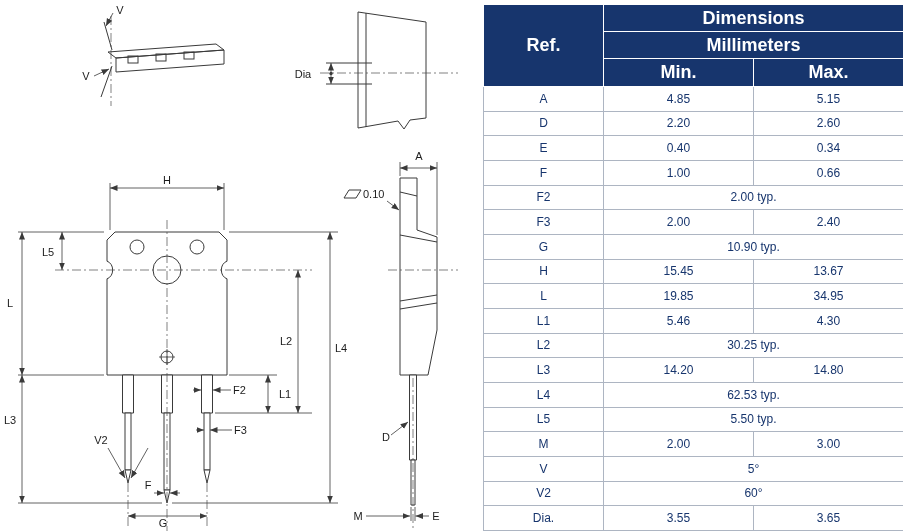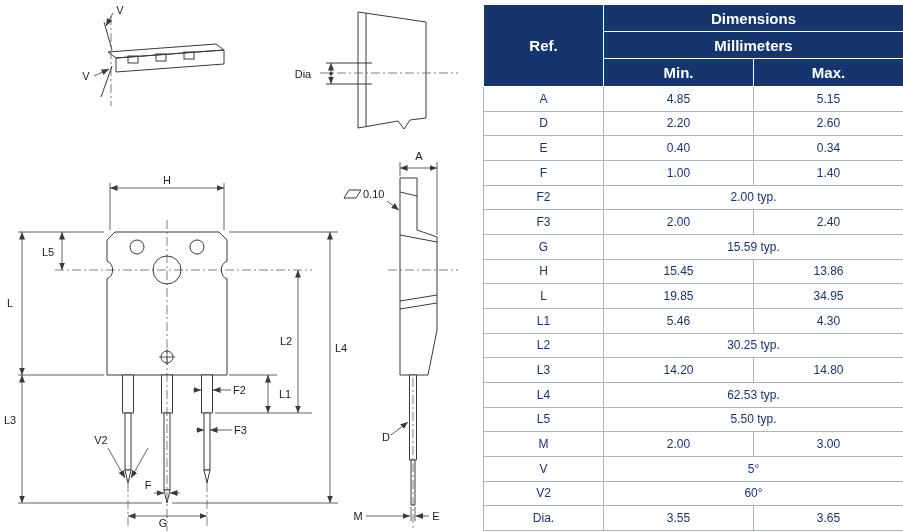--- a/index.html
+++ b/index.html
@@ -2,21 +2,21 @@
 <html style="--page-bg: #ffffff; --header-bg: #17356d; --header-text: #ffffff; --body-text: #17356d; --row-border: #adb5c2; --drawing-line: #3a3a3a;"><head>
 <meta charset="utf-8">
 <style>
   html,body{margin:0;padding:0;background:#fff;}
   .page{width:903px;height:532px;display:flex;background:var(--page-bg,#fff);
         font-family:"Liberation Sans",sans-serif;overflow:hidden;}
   .drawing-pane{width:483px;height:532px;flex:0 0 483px;}
   .table-pane{width:420px;height:532px;flex:0 0 420px;box-sizing:border-box;padding:4px 1px 1px 0;}
   table.dims{border-collapse:collapse;width:100%;height:100%;table-layout:fixed;}
   .dims th{background:var(--header-bg,#17356d);color:var(--header-text,#fff);
-           font-size:15px;font-weight:bold;border:1px solid #fff;padding:2px 4px;}
+           font-size:18px;font-weight:bold;border:1px solid #fff;padding:2px 4px;}
   .dims thead tr:nth-child(1) th{height:22px;}
   .dims thead tr:nth-child(2) th{height:22px;}
   .dims thead tr:nth-child(3) th{height:23px;}
   .dims td{border:1px solid var(--row-border,#adb5c2);color:var(--body-text,#17356d);
            font-size:12px;text-align:center;padding:1px 4px;background:#fff;}
   svg .ln{stroke:var(--drawing-line,#3a3a3a);stroke-width:1;fill:none;}
   svg .lnf{stroke:var(--drawing-line,#3a3a3a);stroke-width:1;fill:#fff;}
   svg .dim{stroke:var(--drawing-line,#3a3a3a);stroke-width:0.8;fill:none;}
   svg .cl{stroke:#4a4a4a;stroke-width:0.7;fill:none;stroke-dasharray:9 3 2 3;}
   svg .lbl{font-family:"Liberation Sans",sans-serif;font-size:11px;fill:#1c1c1c;}
@@ -207,39 +207,39 @@
             <td>2.60</td>
           </tr>
           <tr>
             <td>E</td>
             <td>0.40</td>
             <td>0.34</td>
           </tr>
           <tr>
             <td>F</td>
             <td>1.00</td>
-            <td>1.40</td>
+            <td>0.66</td>
           </tr>
           <tr>
             <td>F2</td>
             <td colspan="2">2.00 typ.</td>
           </tr>
           <tr>
             <td>F3</td>
             <td>2.00</td>
             <td>2.40</td>
           </tr>
           <tr>
             <td>G</td>
-            <td colspan="2">15.59 typ.</td>
+            <td colspan="2">10.90 typ.</td>
           </tr>
           <tr>
             <td>H</td>
             <td>15.45</td>
-            <td>13.86</td>
+            <td>13.67</td>
           </tr>
           <tr>
             <td>L</td>
             <td>19.85</td>
             <td>34.95</td>
           </tr>
           <tr>
             <td>L1</td>
             <td>5.46</td>
             <td>4.30</td>

